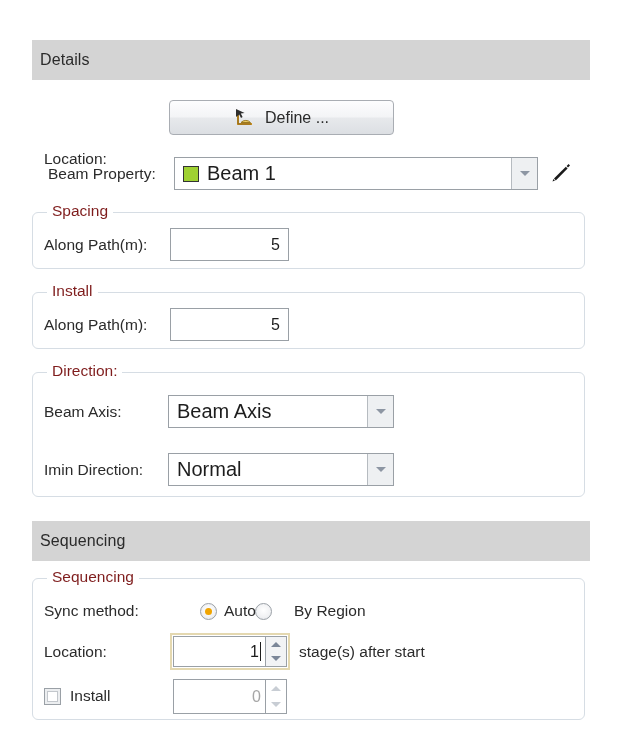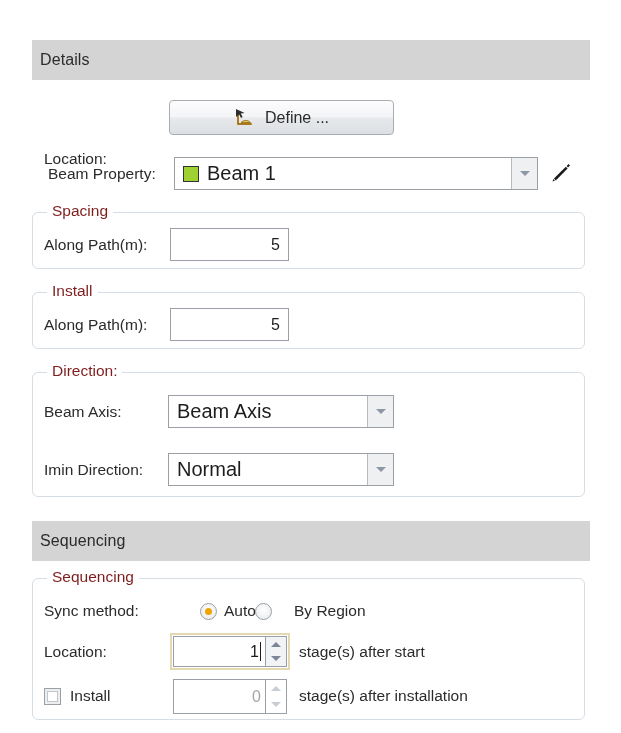--- a/index.html
+++ b/index.html
@@ -420,17 +420,14 @@
     </span>
     <span class="sp-btns">
       <span class="sp-up">
           <span class="sp-arrow-up"></span>
         </span>
       <span class="sp-dn">
           <span class="sp-arrow-dn"></span>
         </span>
     </span>
   </div>
-  <div class="row" style="left:299px; top:687px;">
-    <span class="label">stage(s) after installation</span>
-  </div>
 
 </div>
 
 </body></html>

